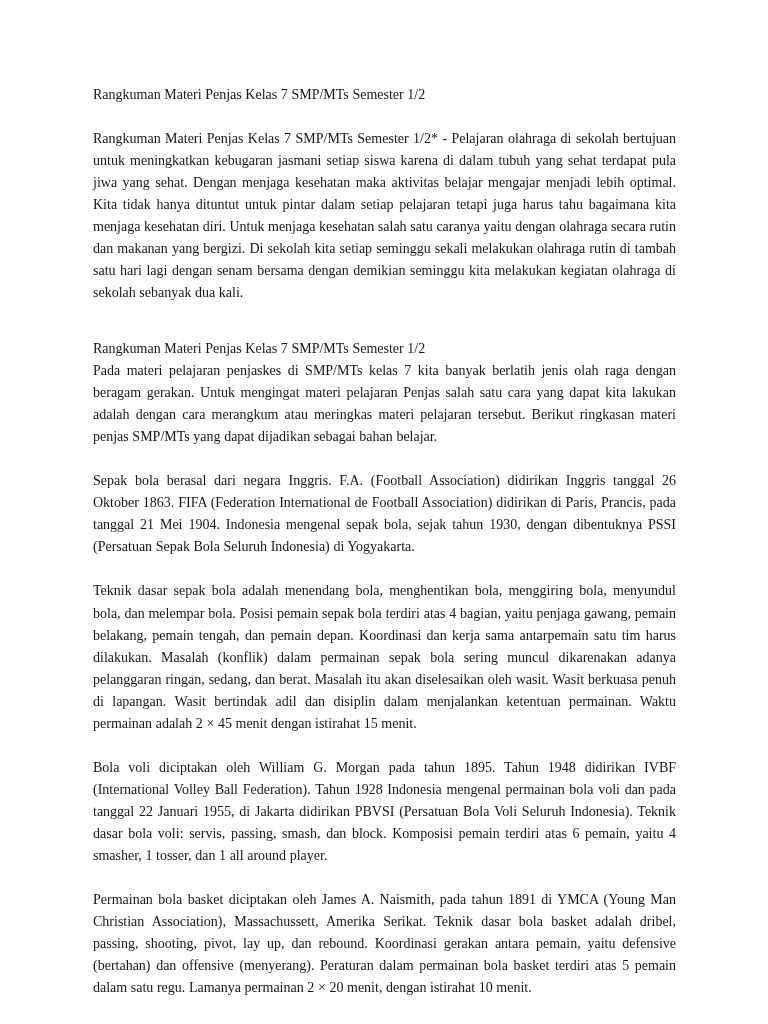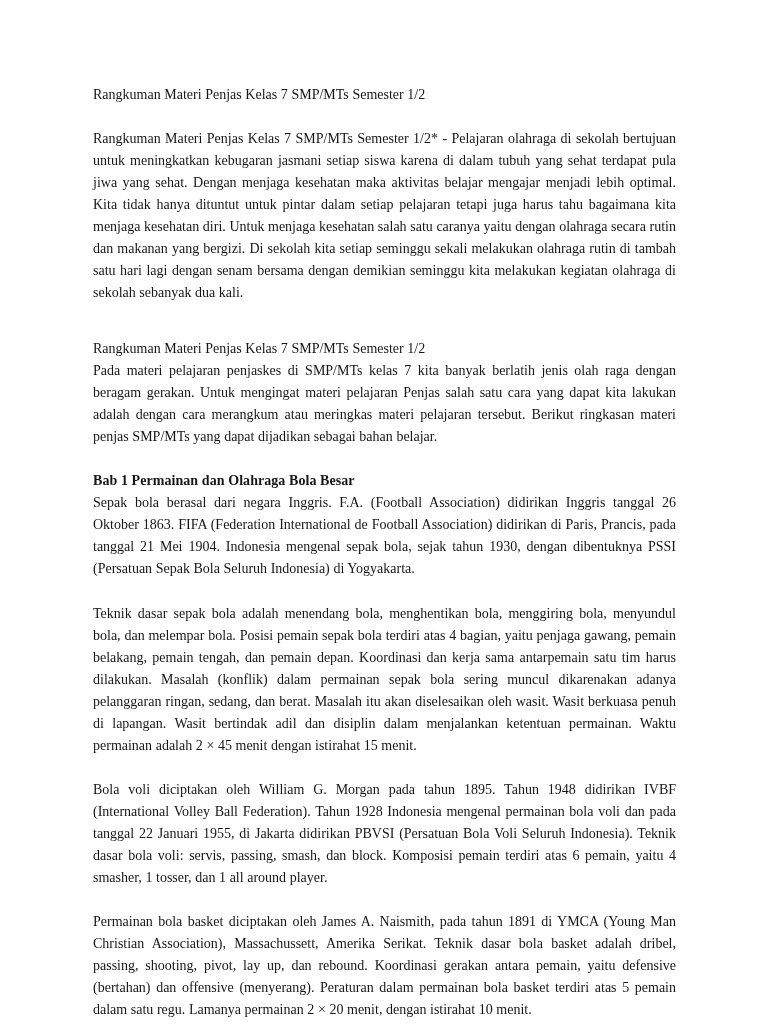--- a/index.html
+++ b/index.html
@@ -61,21 +61,20 @@
     <p class="para">Rangkuman Materi Penjas Kelas 7 SMP/MTs Semester 1/2* - Pelajaran olahraga di sekolah bertujuan untuk meningkatkan kebugaran jasmani setiap siswa karena di dalam tubuh yang sehat terdapat pula jiwa yang sehat. Dengan menjaga kesehatan maka aktivitas belajar mengajar menjadi lebih optimal. Kita tidak hanya dituntut untuk pintar dalam setiap pelajaran tetapi juga harus tahu bagaimana kita menjaga kesehatan diri. Untuk menjaga kesehatan salah satu caranya yaitu dengan olahraga secara rutin dan makanan yang bergizi. Di sekolah kita setiap seminggu sekali melakukan olahraga rutin di tambah satu hari lagi dengan senam bersama dengan demikian seminggu kita melakukan kegiatan olahraga di sekolah sebanyak dua kali.</p>
 
     <div class="spacer gap-2"></div>
 
     <p class="para plain">Rangkuman Materi Penjas Kelas 7 SMP/MTs Semester 1/2</p>
 
     <p class="para">Pada materi pelajaran penjaskes di SMP/MTs kelas 7 kita banyak berlatih jenis olah raga dengan beragam gerakan. Untuk mengingat materi pelajaran Penjas salah satu cara yang dapat kita lakukan adalah dengan cara merangkum atau meringkas materi pelajaran tersebut. Berikut ringkasan materi penjas SMP/MTs yang dapat dijadikan sebagai bahan belajar.</p>
 
     <div class="spacer gap-1"></div>
 
-    <p class="para heading-bold">Bab 1 Permainan dan Olahraga Bola Besar</p>
 
     <p class="para">Sepak bola berasal dari negara Inggris. F.A. (Football Association) didirikan Inggris tanggal 26 Oktober 1863. FIFA (Federation International de Football Association) didirikan di Paris, Prancis, pada tanggal 21 Mei 1904. Indonesia mengenal sepak bola, sejak tahun 1930, dengan dibentuknya PSSI (Persatuan Sepak Bola Seluruh Indonesia) di Yogyakarta.</p>
 
     <div class="spacer gap-1"></div>
 
     <p class="para">Teknik dasar sepak bola adalah menendang bola, menghentikan bola, menggiring bola, menyundul bola, dan melempar bola. Posisi pemain sepak bola terdiri atas 4 bagian, yaitu penjaga gawang, pemain belakang, pemain tengah, dan pemain depan. Koordinasi dan kerja sama antarpemain satu tim harus dilakukan. Masalah (konflik) dalam permainan sepak bola sering muncul dikarenakan adanya pelanggaran ringan, sedang, dan berat. Masalah itu akan diselesaikan oleh wasit. Wasit berkuasa penuh di lapangan. Wasit bertindak adil dan disiplin dalam menjalankan ketentuan permainan. Waktu permainan adalah 2 × 45 menit dengan istirahat 15 menit.</p>
 
     <div class="spacer gap-1"></div>
 
     <p class="para">Bola voli diciptakan oleh William G. Morgan pada tahun 1895. Tahun 1948 didirikan IVBF (International Volley Ball Federation). Tahun 1928 Indonesia mengenal permainan bola voli dan pada tanggal 22 Januari 1955, di Jakarta didirikan PBVSI (Persatuan Bola Voli Seluruh Indonesia). Teknik dasar bola voli: servis, passing, smash, dan block. Komposisi pemain terdiri atas 6 pemain, yaitu 4 smasher, 1 tosser, dan 1 all around player.</p>

